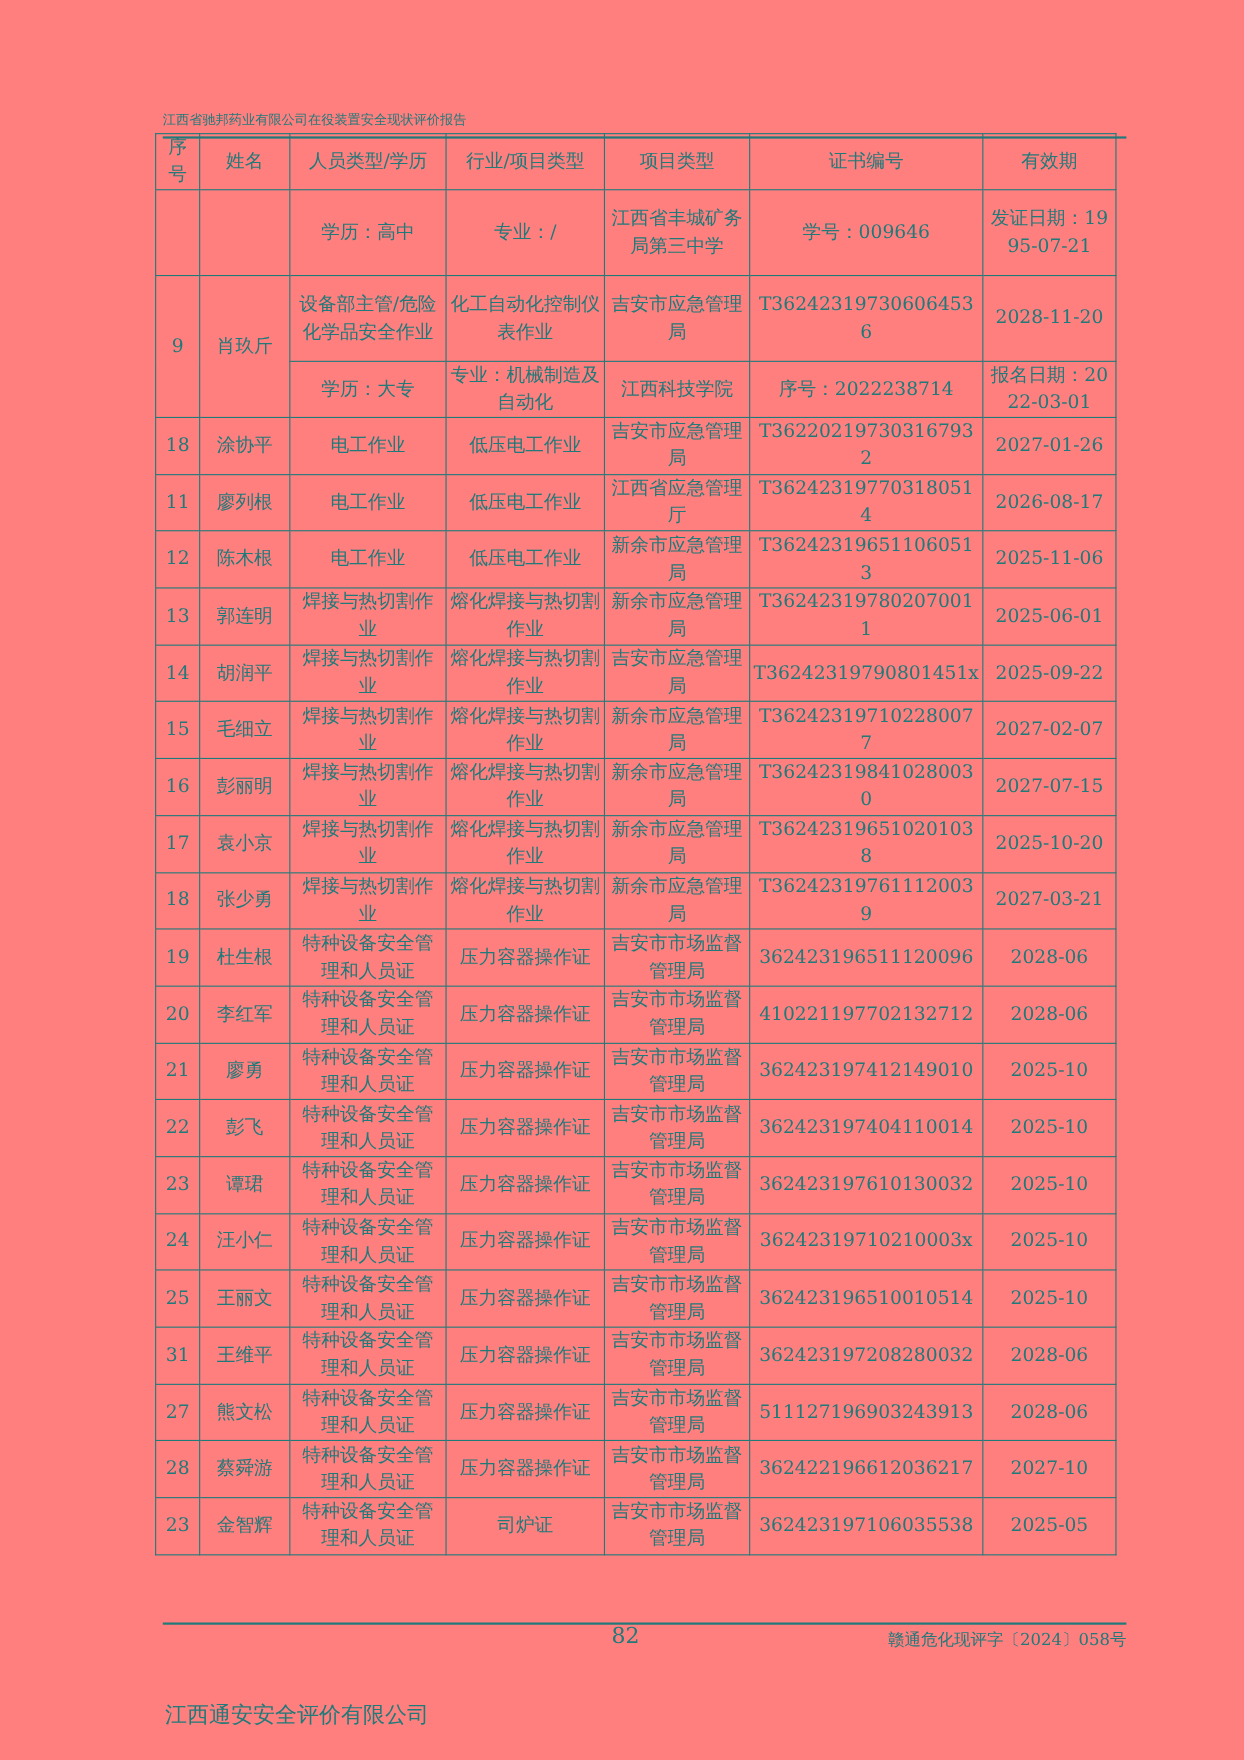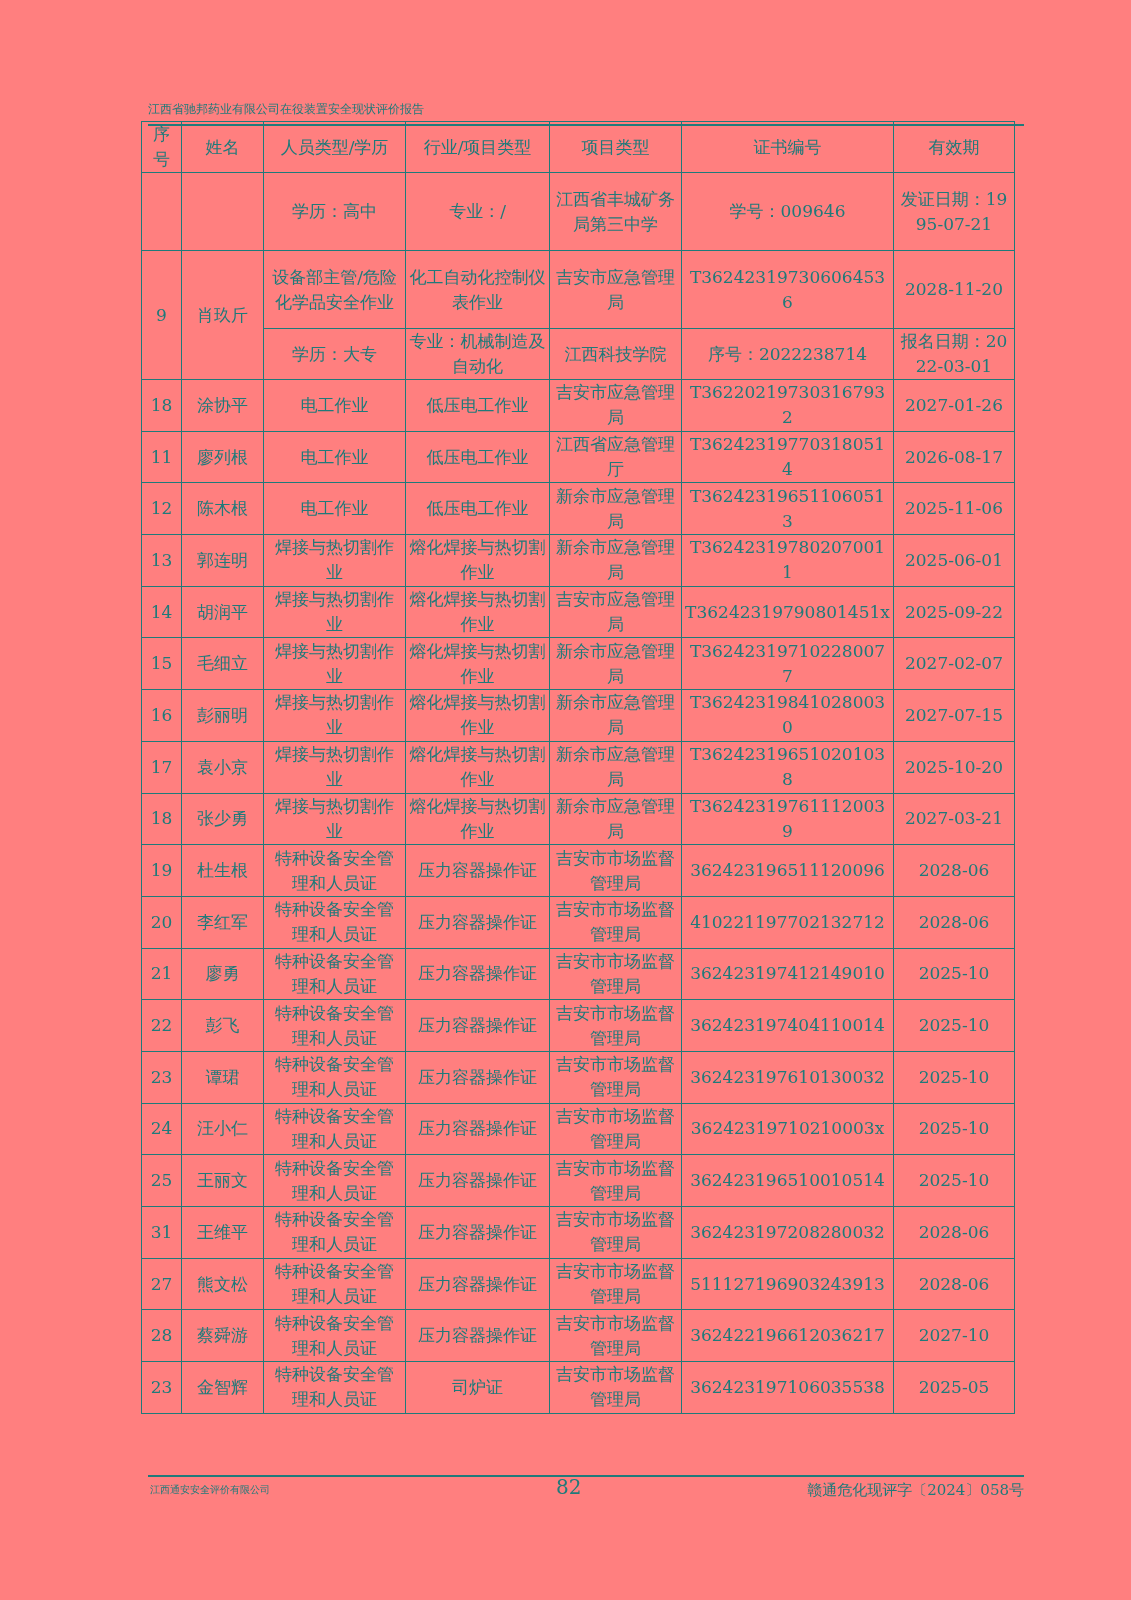--- a/index.html
+++ b/index.html
@@ -42,21 +42,21 @@
   table.roster tr.r-edu td { height: 77px; }
   table.roster tr.r-9a td { height: 77px; }
   table.roster tr.r-9b td { height: 50px; }
   table.roster tr.r-std td { height: 50.7px; }
   .num { font-family: "DejaVu Serif", "Liberation Serif", serif; letter-spacing: 0; font-size: 16px; }
   .footer-rule {
     position: absolute; left: 148px; top: 1475px; width: 876px; height: 2px;
     background: #1f7a7a;
   }
   .footer-left {
-    position: absolute; left: 150px; top: 1480px; font-size: 10px; line-height: 20px;
+    position: absolute; left: 150px; top: 1548px; font-size: 20px; line-height: 20px;
   }
   .footer-page {
     position: absolute; left: 556px; top: 1477px; font-size: 20px; line-height: 20px;
   }
   .footer-right {
     position: absolute; right: 107px; top: 1480px; font-size: 15px; line-height: 20px; font-weight: normal;
   }
 </style>
 </head>
 <body>

